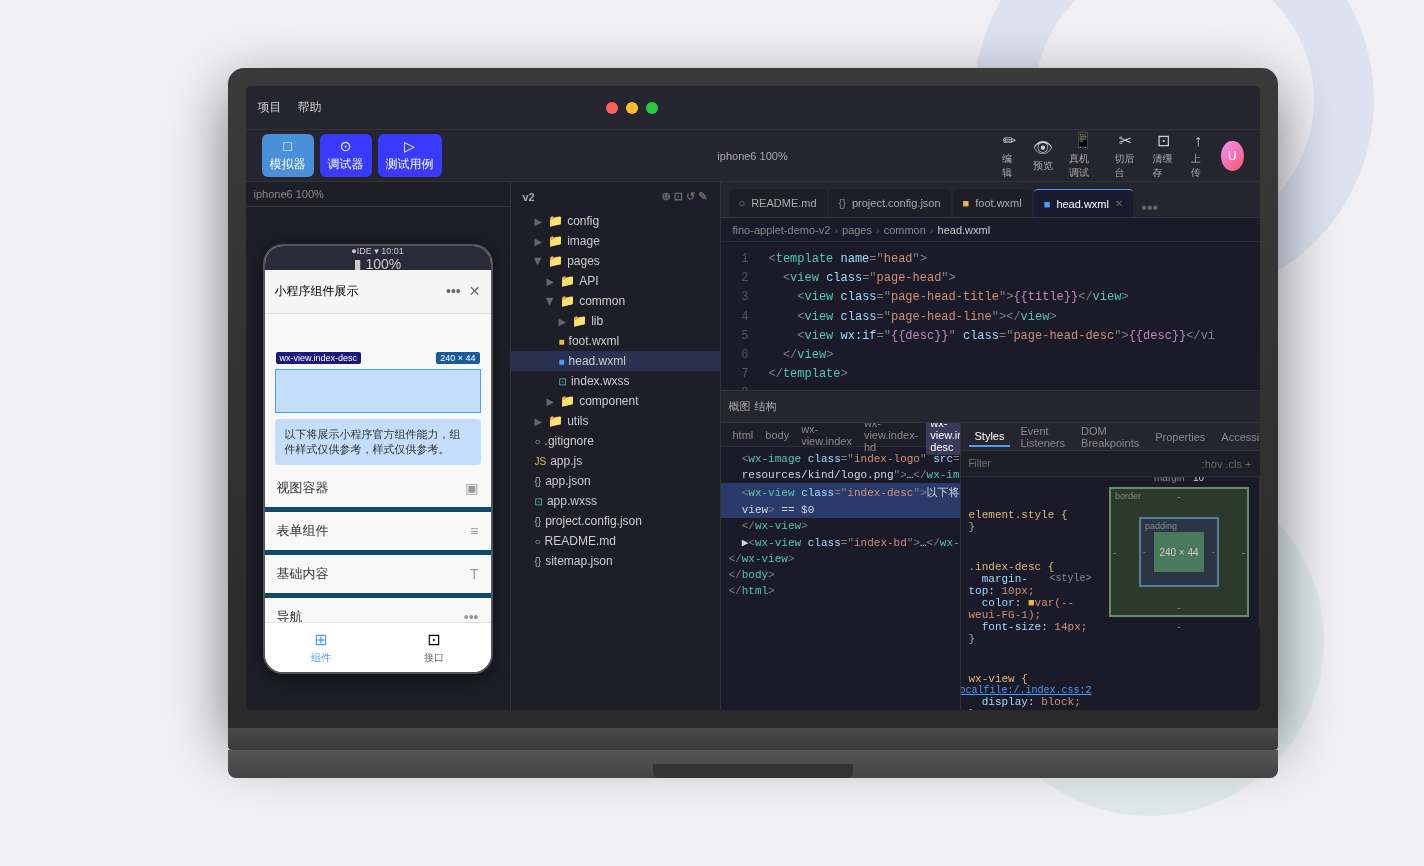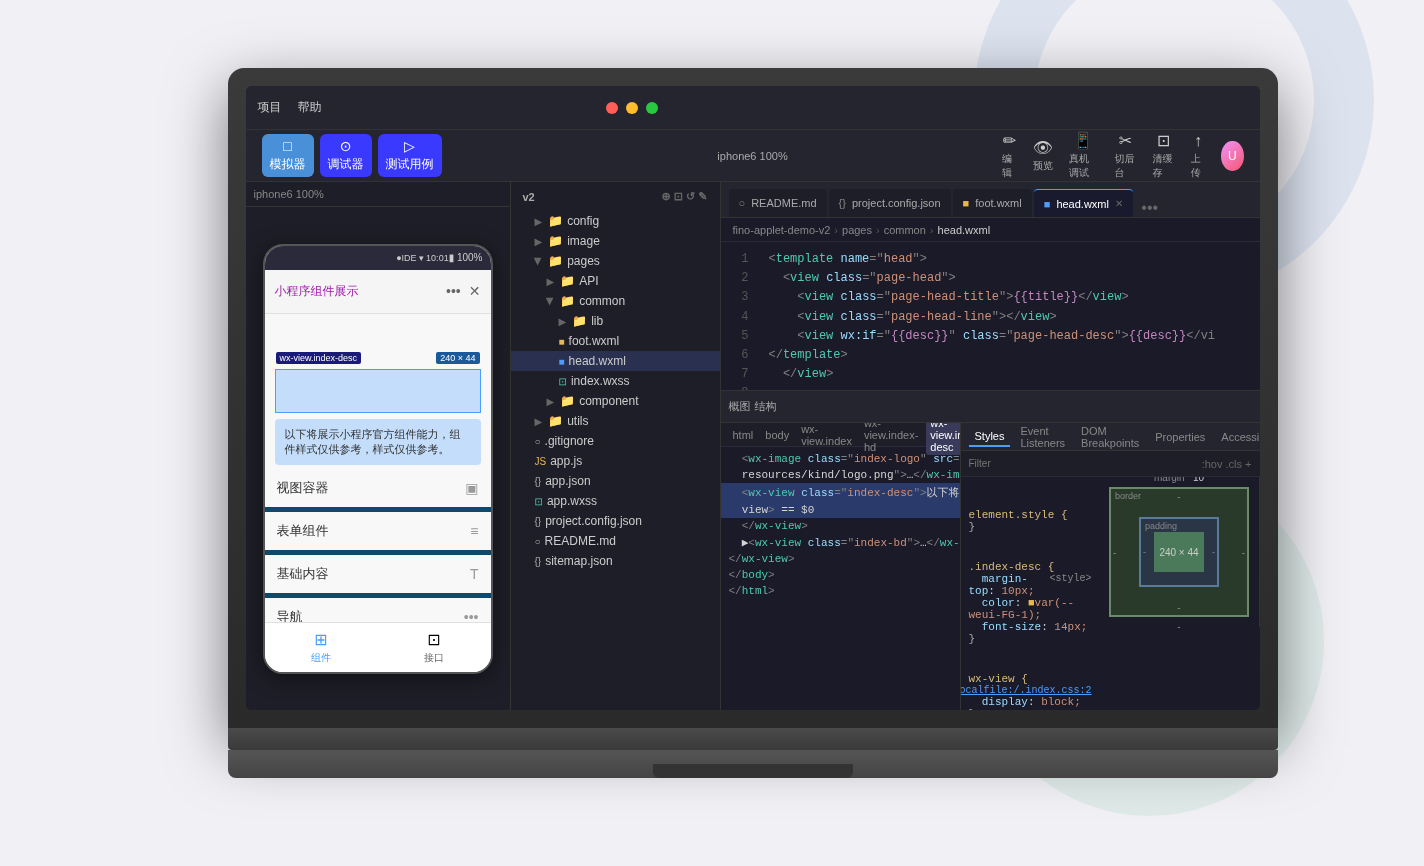--- a/index.html
+++ b/index.html
@@ -597,37 +597,38 @@
       overflow: hidden;
       display: flex;
       flex-direction: column;
       box-shadow: 0 4px 20px rgba(0,0,0,0.5);
     }
     .phone-status-bar {
       height: 24px;
       background: #2a2a3a;
       display: flex;
       align-items: center;
-      justify-content: flex-end;
+      justify-content: space-between;
       padding: 0 8px;
+      flex-direction: column;
     }
     .phone-status-left { color: #ccc; font-size: 9px; }
-    .phone-status-right { color: #ccc; font-size: 10px; }
+    .phone-status-right { color: #ccc; font-size: 14px; }
     .phone-title-bar {
       height: 44px;
       background: #f5f5f5;
       display: flex;
       align-items: center;
       justify-content: space-between;
       padding: 0 10px;
       border-bottom: 1px solid #e0e0e0;
     }
     .phone-app-title {
       font-size: 12px;
-      color: #a21caf;
+      color: #000000;
       font-weight: 500;
     }
     .phone-title-actions {
       display: flex;
       gap: 8px;
       color: #666;
       font-size: 14px;
     }
     .phone-content {
       flex: 1;
@@ -991,22 +992,22 @@
                   <div>6</div>
                   <div>7</div>
                   <div>8</div>
                 </div>
                 <div class="code-content">
                   <div class="code-line"><span class="punct">&lt;</span><span class="tag">template</span> <span class="attr">name</span><span class="punct">="</span><span class="str">head</span><span class="punct">"&gt;</span></div>
                   <div class="code-line">  <span class="punct">&lt;</span><span class="tag">view</span> <span class="attr">class</span><span class="punct">="</span><span class="str">page-head</span><span class="punct">"&gt;</span></div>
                   <div class="code-line">    <span class="punct">&lt;</span><span class="tag">view</span> <span class="attr">class</span><span class="punct">="</span><span class="str">page-head-title</span><span class="punct">"&gt;</span><span class="tmpl">{{title}}</span><span class="punct">&lt;/</span><span class="tag">view</span><span class="punct">&gt;</span></div>
                   <div class="code-line">    <span class="punct">&lt;</span><span class="tag">view</span> <span class="attr">class</span><span class="punct">="</span><span class="str">page-head-line</span><span class="punct">"&gt;&lt;/</span><span class="tag">view</span><span class="punct">&gt;</span></div>
                   <div class="code-line">    <span class="punct">&lt;</span><span class="tag">view</span> <span class="attr">wx:if</span><span class="punct">="</span><span class="tmpl">{{desc}}</span><span class="punct">"</span> <span class="attr">class</span><span class="punct">="</span><span class="str">page-head-desc</span><span class="punct">"&gt;</span><span class="tmpl">{{desc}}</span><span class="punct">&lt;/vi</span></div>
+                  <div class="code-line">  <span class="punct">&lt;/</span><span class="tag">view</span><span class="punct">&gt;</span></div>
                   <div class="code-line"><span class="punct">&lt;/</span><span class="tag">template</span><span class="punct">&gt;</span></div>
-                  <div class="code-line">  <span class="punct">&lt;/</span><span class="tag">view</span><span class="punct">&gt;</span></div>
                   <div class="code-line"></div>
                 </div>
               </div>
 
               <div class="devtools-panel">
                 <div class="devtools-tabs">
                   <span style="color:#aaa;font-size:11px;margin-right:0">概图</span>
                   <span style="color:#aaa;font-size:11px;margin-right:8px">结构</span>
                 </div>
                 <div class="devtools-content">

